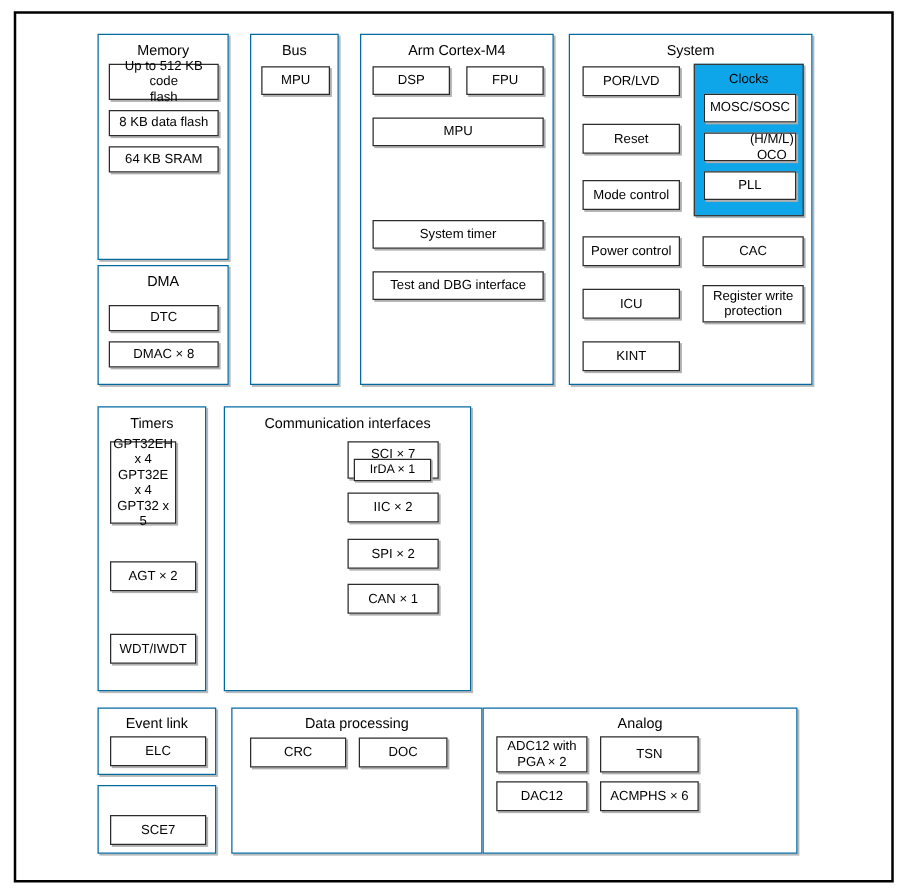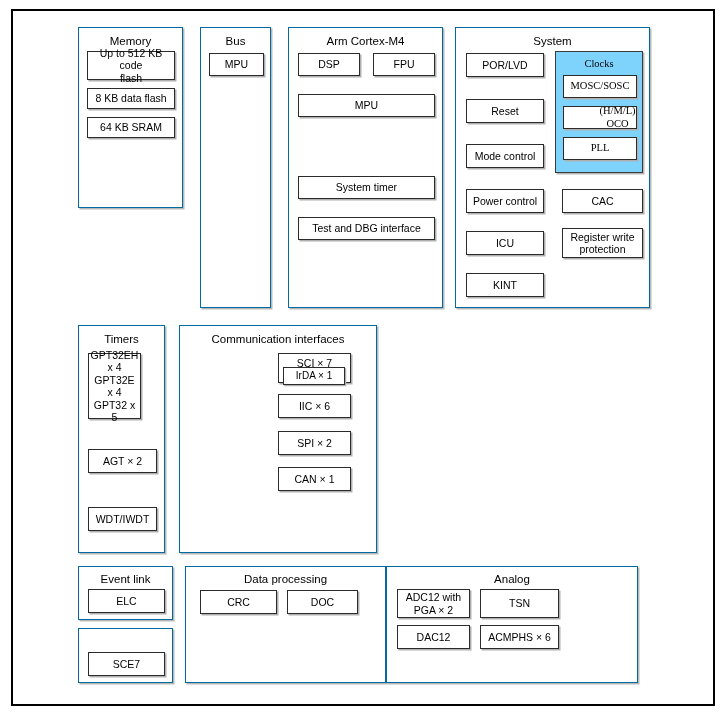--- a/index.html
+++ b/index.html
@@ -62,23 +62,22 @@
     padding: 0 2px;
   }
   .blk.multiline {
     white-space: pre-line;
   }
   
   .subsection {
     position: absolute;
     box-sizing: border-box;
     border: 1px solid #3a3a3a;
-    background: #7dd3fc;
+    background: #0ea5e9;
     box-shadow: 1.5px 1.5px 0 0 #b8b8b8;
-    font-family: Liberation Serif, serif;
   }
   .sub-title {
     position: absolute;
     left: 0;
     right: 0;
     text-align: center;
     font-size: 10.5px;
     color: #000000;
     line-height: 13px;
   }
@@ -97,20 +96,25 @@
   <div id="outer-frame"></div>
 
   <div class="section" style="left:78px; top:27px; width:105px; height:181px;">
     <div class="section-title" style="top:6px;">Memory</div>
     <div class="blk multiline" style="left:8px; top:23px; width:88px; height:29px;">Up to 512 KB code
 flash</div>
     <div class="blk" style="left:8px; top:60px; width:88px; height:21px;">8 KB data flash</div>
     <div class="blk" style="left:8px; top:89px; width:88px; height:21px;">64 KB SRAM</div>
   </div>
 
+  <div class="section" style="left:78px; top:212px; width:105px; height:96px;">
+    <div class="section-title" style="top:6px;">DMA</div>
+    <div class="blk" style="left:8px; top:31px; width:88px; height:21px;">DTC</div>
+    <div class="blk" style="left:8px; top:60px; width:88px; height:21px;">DMAC × 8</div>
+  </div>
 
   <div class="section" style="left:200px; top:27px; width:71px; height:281px;">
     <div class="section-title" style="top:6px;">Bus</div>
     <div class="blk" style="left:8px; top:25px; width:55px; height:23px;">MPU</div>
   </div>
 
   <div class="section" style="left:288px; top:27px; width:155px; height:281px;">
     <div class="section-title" style="top:6px;">Arm Cortex-M4</div>
     <div class="blk" style="left:9px; top:25px; width:62px; height:23px;">DSP</div>
     <div class="blk" style="left:84px; top:25px; width:62px; height:23px;">FPU</div>
@@ -149,21 +153,21 @@
     <div class="blk" style="left:9px; top:123px; width:69px; height:24px;">AGT × 2</div>
     <div class="blk" style="left:9px; top:181px; width:69px; height:24px;">WDT/IWDT</div>
   </div>
 
   <div class="section" style="left:179px; top:325px; width:198px; height:228px;">
     <div class="section-title" style="top:6px;">Communication interfaces</div>
 
     <div class="blk" style="left:98px; top:27px; width:73px; height:30px; align-items:flex-start; padding-top:3px;">SCI × 7</div>
     <div class="blk nested-inner" style="left:103px; top:41px; width:62px; height:18px;">IrDA × 1</div>
 
-    <div class="blk" style="left:98px; top:68px; width:73px; height:24px;">IIC × 6</div>
+    <div class="blk" style="left:98px; top:68px; width:73px; height:24px;">IIC × 2</div>
     <div class="blk" style="left:98px; top:105px; width:73px; height:24px;">SPI × 2</div>
     <div class="blk" style="left:98px; top:141px; width:73px; height:24px;">CAN × 1</div>
   </div>
 
   <div class="section" style="left:78px; top:566px; width:95px; height:54px;">
     <div class="section-title" style="top:5px;">Event link</div>
     <div class="blk" style="left:9px; top:22px; width:77px; height:24px;">ELC</div>
   </div>
 
   <div class="section" style="left:78px; top:628px; width:95px; height:55px;">

